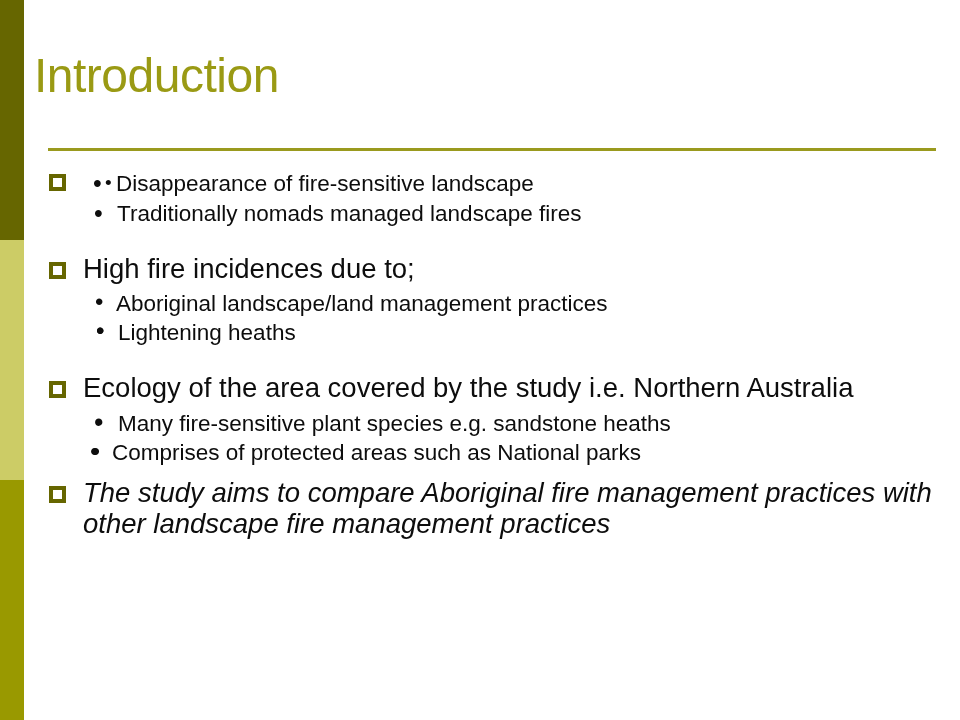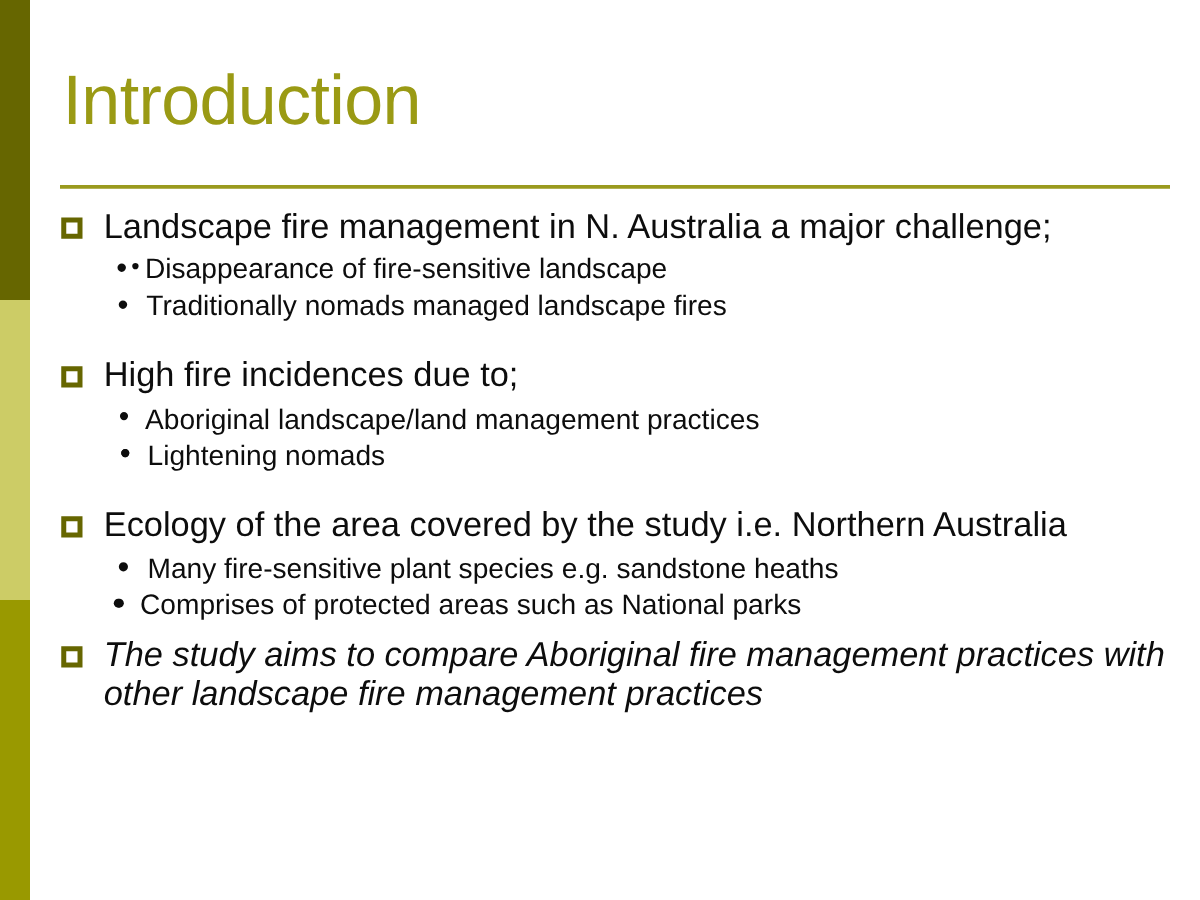--- a/index.html
+++ b/index.html
@@ -32,23 +32,23 @@
     left: 0;
     width: 24px;
   }
   .band-top    { top: 0px;   height: 240px; }
   .band-middle { top: 240px; height: 240px; }
   .band-bottom { top: 480px; height: 240px; }
 
   
   .title {
     position: absolute;
-    left: 50px;
+    left: 34px;
     top: 52px;
-    font-size: 56px;
+    font-size: 48px;
     line-height: 1.0;
     letter-spacing: -0.5px;
     white-space: nowrap;
   }
   .title-rule {
     position: absolute;
     left: 48px;
     top: 148px;
     width: 888px;
     height: 3px;
@@ -136,21 +136,20 @@
     <div class="band band-bottom" style="background: rgb(153, 153, 0);"></div>
   </div>
 
   <div class="title" style="color: rgb(154, 154, 20);">Introduction</div>
   <div class="title-rule" style="background: rgb(154, 154, 30);"></div>
 
   <div class="body">
 
     <div class="l1" style="color: rgb(13, 13, 13);">
       <span class="sq" style="border-color: rgb(102, 102, 0);"></span>
-      <span>Landscape fire management in N. Australia a major challenge;</span>
     </div>
 
     <div class="l2 v-a" style="color: rgb(13, 13, 13);">
       <span class="dot">•</span>
     </div>
 
     <div class="l2 v-b" style="color: rgb(13, 13, 13);">
       <span class="dot">•</span>
       <span>Disappearance of fire-sensitive landscape</span>
     </div>
@@ -169,21 +168,21 @@
       <span class="dot">•</span>
       <span>Aboriginal landscape/land management practices</span>
     </div>
 
     <div class="l2 v-e" style="color: rgb(13, 13, 13);">
       <span class="dot">•</span>
     </div>
 
     <div class="l2 v-e" style="color: rgb(13, 13, 13);">
       <span class="dot">•</span>
-      <span>Lightening nomads</span>
+      <span>Lightening heaths</span>
     </div>
 
     <div class="l1 gap-before" style="color: rgb(13, 13, 13);">
       <span class="sq" style="border-color: rgb(102, 102, 0);"></span>
       <span>Ecology of the area covered by the study i.e. Northern Australia</span>
     </div>
 
     <div class="l2 v-f" style="color: rgb(13, 13, 13);">
       <span class="dot">•</span>
       <span>Many fire-sensitive plant species e.g. sandstone heaths</span>

